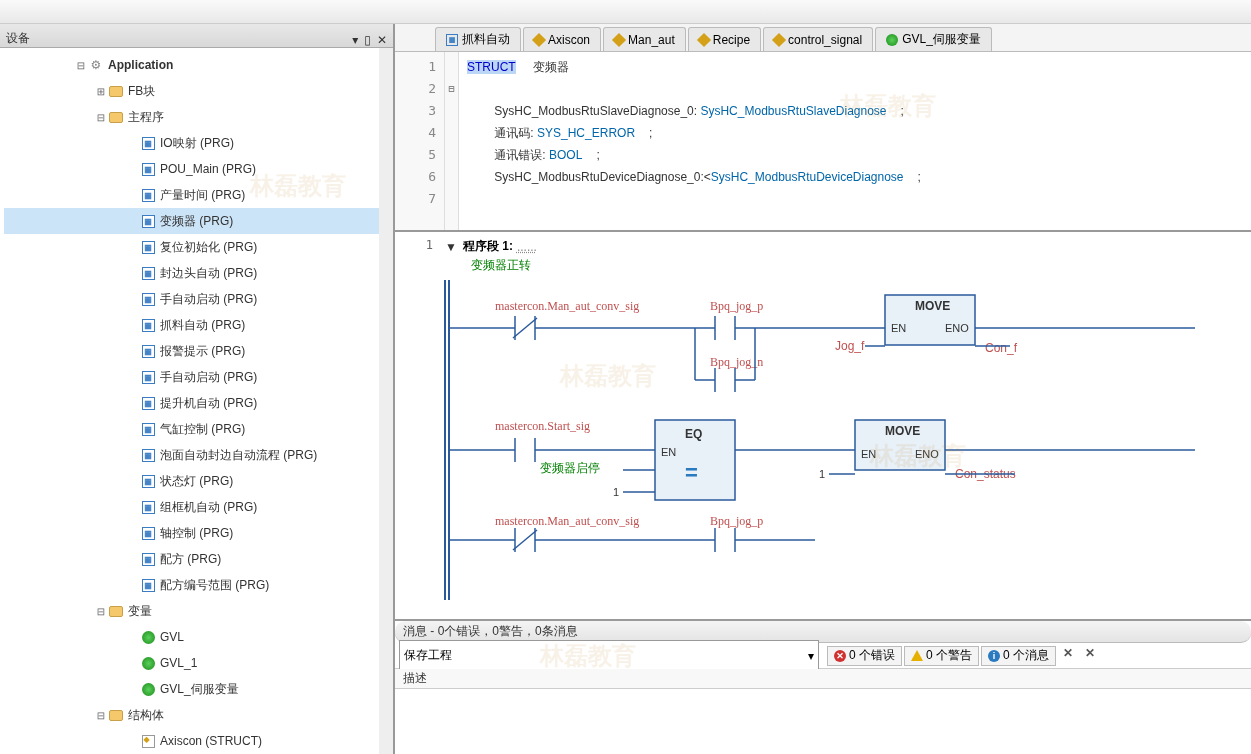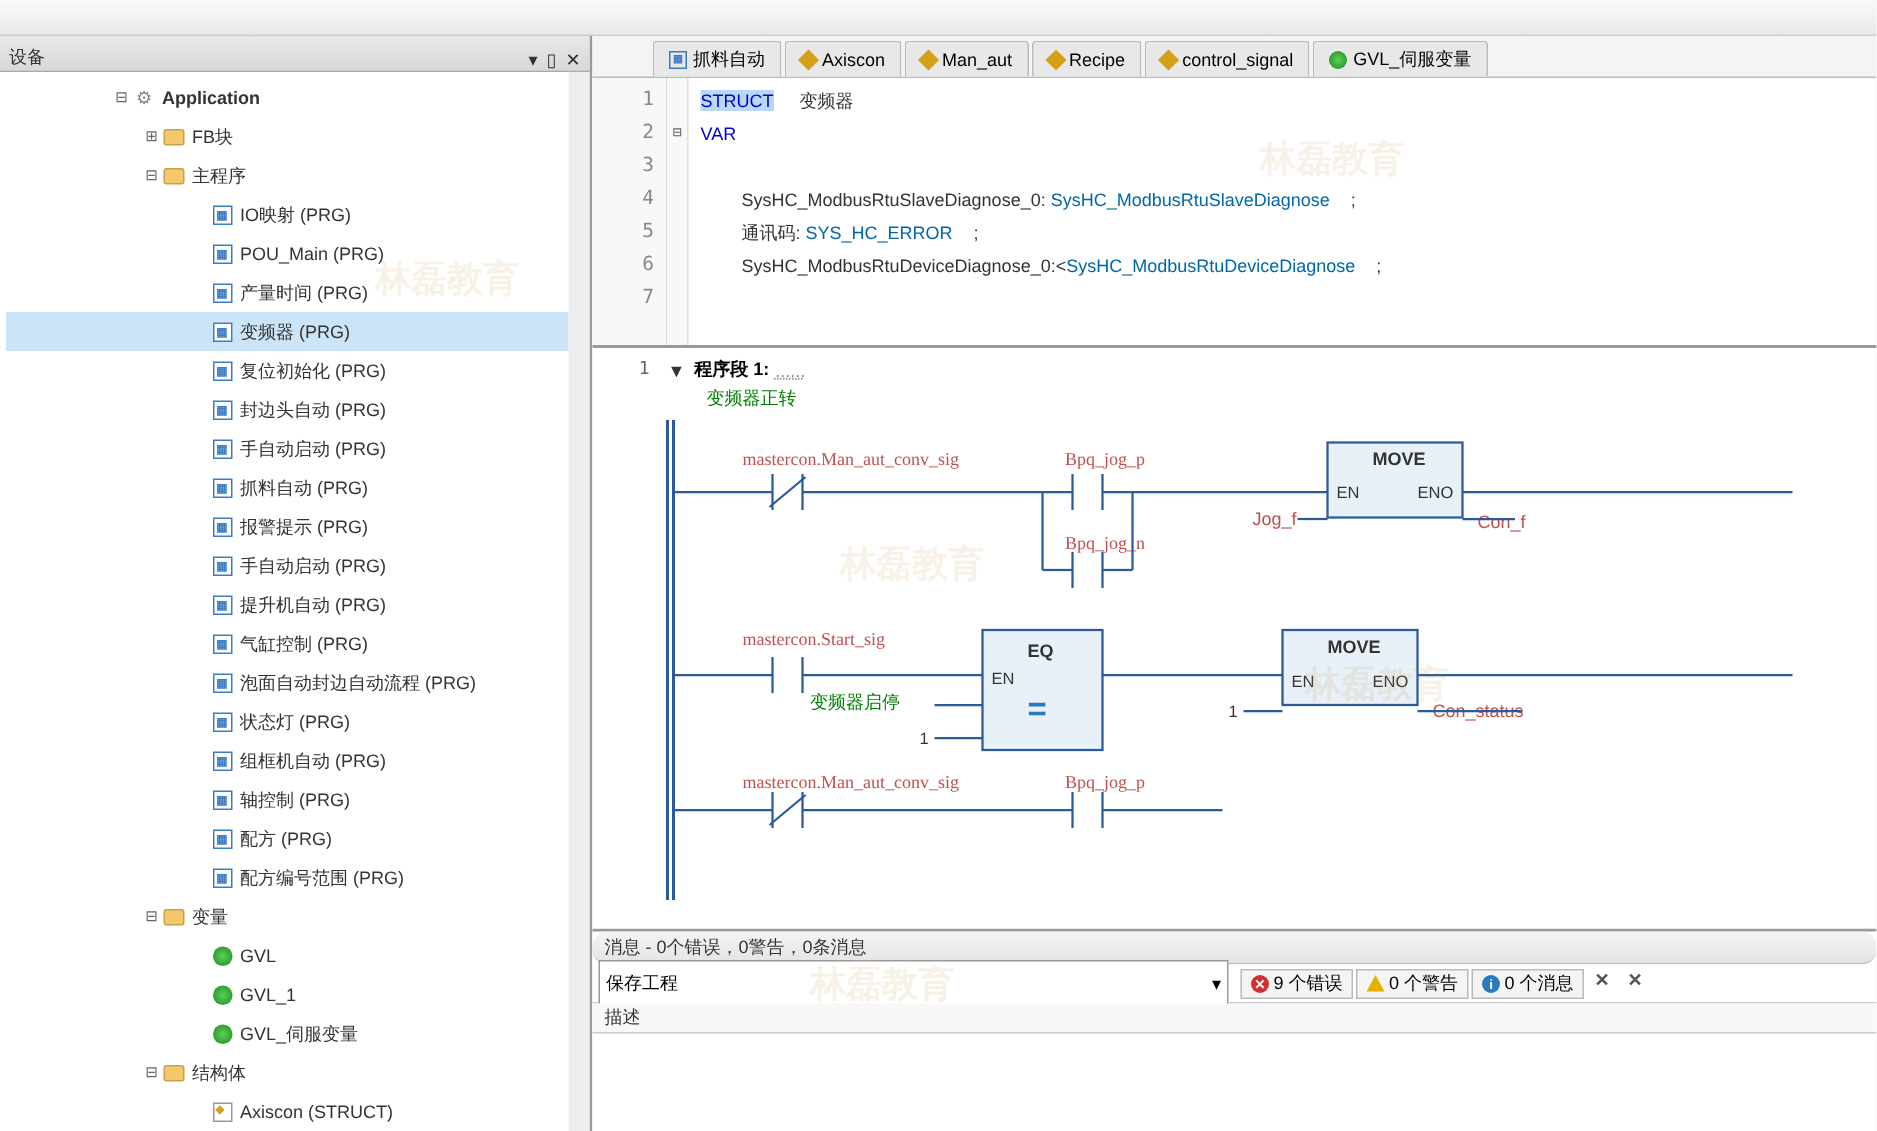--- a/index.html
+++ b/index.html
@@ -291,24 +291,24 @@
           <span class="tab-icon-gvl"></span>
           <span>GVL_伺服变量</span>
         </div>
       </div>
 
     <div class="code-area">
       <div class="gutter">1<br>2<br>3<br>4<br>5<br>6<br>7</div>
       <div class="fold-gutter"><br>⊟<br><br><br><br><br></div>
       <div class="code">
         <div class="code-line"><span class="kw hl">STRUCT</span><span class="var"> 变频器</span></div>
-        <div class="code-line"><span class="kw">VAR</span></div>
         <div class="code-line"> </div>
         <div class="code-line"><span class="var">    SysHC_ModbusRtuSlaveDiagnose_0: </span><span class="type">SysHC_ModbusRtuSlaveDiagnose</span><span class="var">;</span></div>
         <div class="code-line"><span class="var">    通讯码: </span><span class="type">SYS_HC_ERROR</span><span class="var">;</span></div>
+        <div class="code-line"><span class="var">    通讯错误: </span><span class="type">BOOL</span><span class="var">;</span></div>
         <div class="code-line"><span class="var">    SysHC_ModbusRtuDeviceDiagnose_0:&lt;</span><span class="type">SysHC_ModbusRtuDeviceDiagnose</span><span class="var">;</span></div>
       </div>
     </div>
 
     <div class="ladder-area">
       <div class="rung-num" style="top:6px">1</div>
       <div class="rung-header">
         <span class="arrow">▼</span>
         <span class="title">程序段  1:</span>
         <span class="dots">......</span>
@@ -392,21 +392,21 @@
     <div class="messages">
       <div class="msg-header">消息 - 0个错误，0警告，0条消息</div>
       <div class="msg-toolbar">
         <div class="msg-combo">
           <span>保存工程</span>
           <span>▾</span>
         </div>
         <div class="msg-filters">
           <div class="msg-filter">
             <span class="msg-icon-err">✕</span>
-            <span>9 个错误</span>
+            <span>0 个错误</span>
           </div>
           <div class="msg-filter">
             <span class="msg-icon-warn"></span>
             <span>0 个警告</span>
           </div>
           <div class="msg-filter">
             <span class="msg-icon-info">i</span>
             <span>0 个消息</span>
           </div>
           <span class="msg-close">✕</span>

